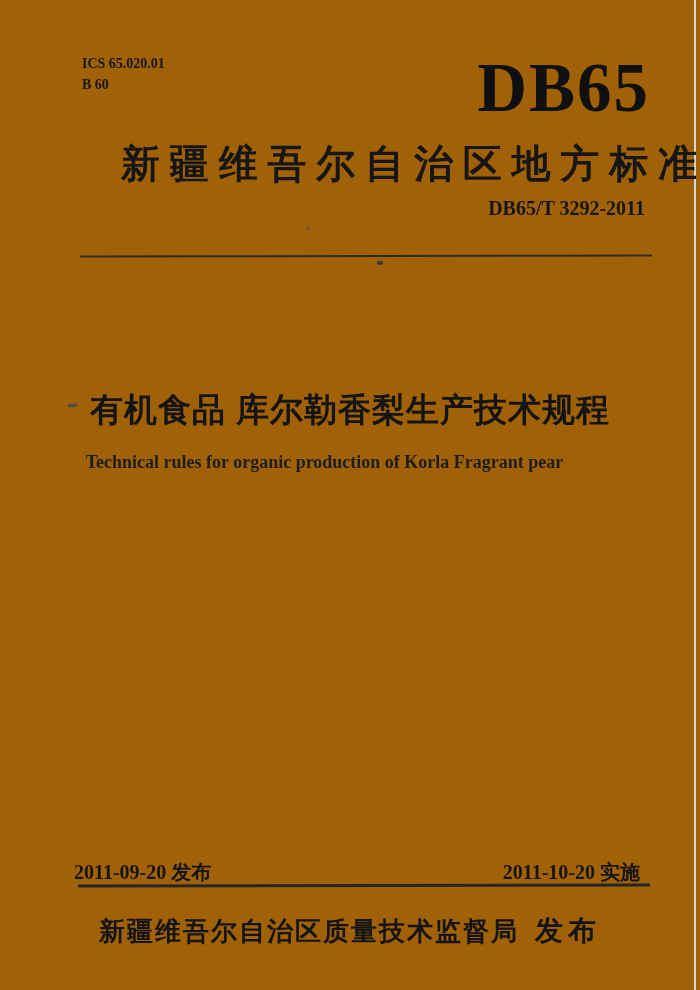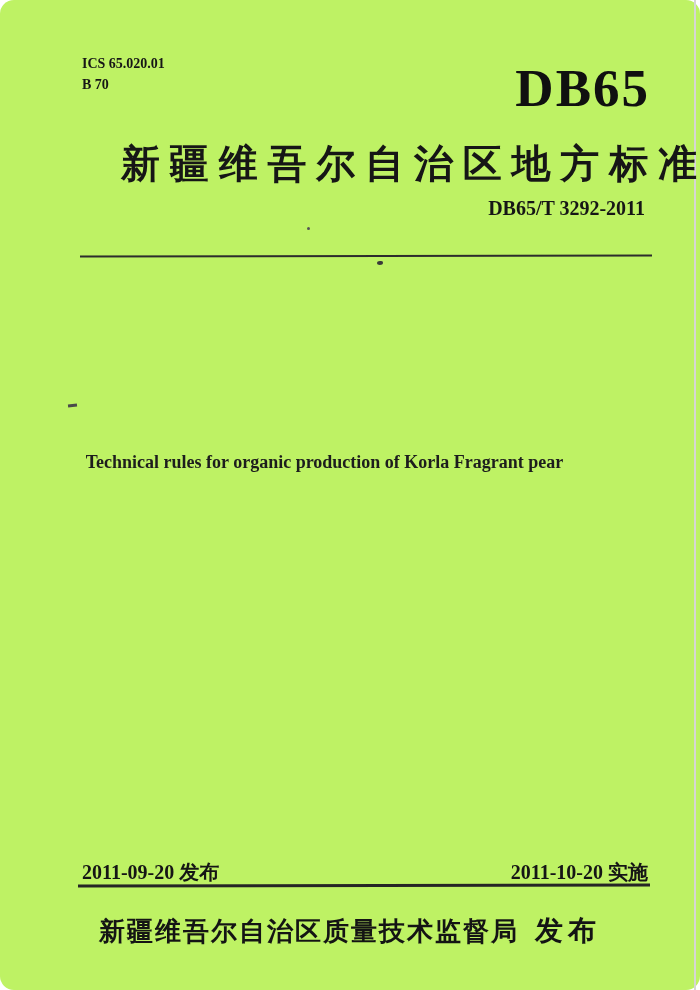--- a/index.html
+++ b/index.html
@@ -6,41 +6,40 @@
   html, body { background: #ffffff; }
   body {
     width: 700px; height: 990px;
     font-family: "Liberation Sans", sans-serif;
     color: #1b1b1b;
     position: relative;
     overflow: hidden;
   }
   .page {
     position: absolute; inset: 0;
-    background: #bef264;
-    border-radius: 14px;
+    background: #a16207;
   }
   
   .scan-edge {
     position: absolute; top: 0; left: 694px;
     width: 2px; height: 990px;
     background: #d6d6d4;
   }
   
   .ics-block {
     position: absolute; left: 82px; top: 53px;
     font-family: "Liberation Serif", serif;
     font-weight: bold; font-size: 14px; line-height: 21px;
     color: #161616;
   }
   
   .db-logo {
     position: absolute; top: 58px; right: 50px;
     font-family: "Liberation Serif", serif;
-    font-weight: bold; font-size: 53px; line-height: 60px;
+    font-weight: bold; font-size: 69px; line-height: 60px;
     letter-spacing: 2px; color: #101010;
   }
   
   .std-title {
     position: absolute; left: 78px; top: 140px; width: 576px;
     font-family: "Liberation Sans", sans-serif;
     font-weight: bold; font-size: 39px; line-height: 48px;
     color: #161616;
     text-align: justify; text-align-last: justify;
     text-justify: inter-character;
@@ -78,21 +77,21 @@
   .doc-title-en {
     position: absolute; left: 0; top: 452px; width: 616px;
     text-align: center;
     font-family: "Liberation Serif", serif;
     font-weight: bold; font-size: 18px;
     color: #1d1d1d;
     padding-left: 33px;
   }
   
   .dates-row {
-    position: absolute; left: 82px; top: 859px; width: 566px;
+    position: absolute; left: 74px; top: 859px; width: 566px;
     display: flex; justify-content: space-between; align-items: center;
     font-family: "Liberation Serif", "Liberation Sans", serif;
     font-weight: bold; font-size: 20px;
     color: #151515;
     white-space: nowrap;
   }
   .rule-bottom {
     position: absolute; left: 78px; top: 884px;
     width: 572px; height: 3px;
     background: #252525;
@@ -116,34 +115,35 @@
 </style>
 </head>
 <body>
 
 <div class="page">
 
   <div class="scan-edge"></div>
 
   <div class="ics-block">
     <div>ICS 65.020.01</div>
-    <div>B 70</div>
+    <div>B 60</div>
   </div>
 
   <div class="db-logo">DB65</div>
 
   <div class="std-title">新疆维吾尔自治区地方标准</div>
 
   <div class="std-number">DB65/T 3292-2011</div>
 
   <div class="rule-top"></div>
   <div class="speck-a"></div>
   <div class="speck-b"></div>
 
   <div class="title-dash"></div>
+  <div class="doc-title">有机食品 库尔勒香梨生产技术规程</div>
   <div class="doc-title-en">Technical rules for organic production of Korla Fragrant pear</div>
 
   <div class="dates-row">
     <span>2011-09-20 发布</span>
     <span>2011-10-20 实施</span>
   </div>
 
   <div class="rule-bottom"></div>
 
   <div class="publisher-row">

